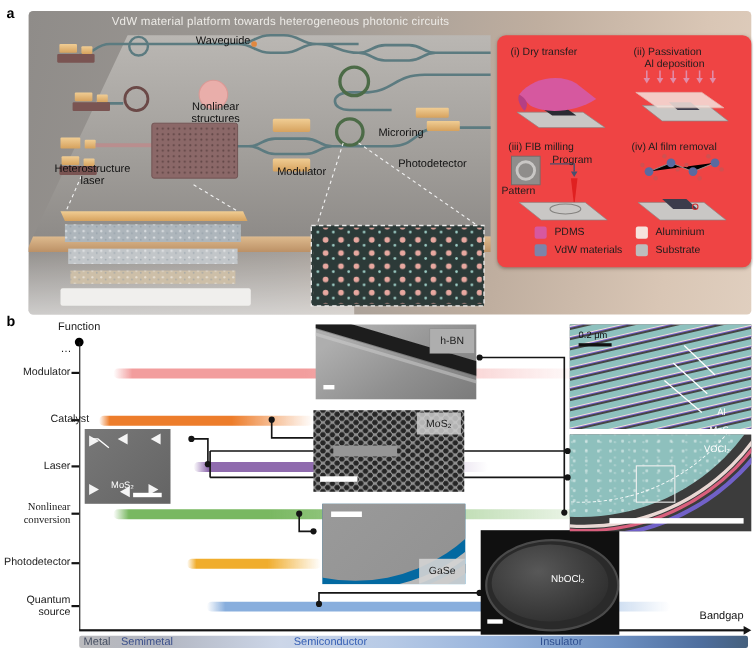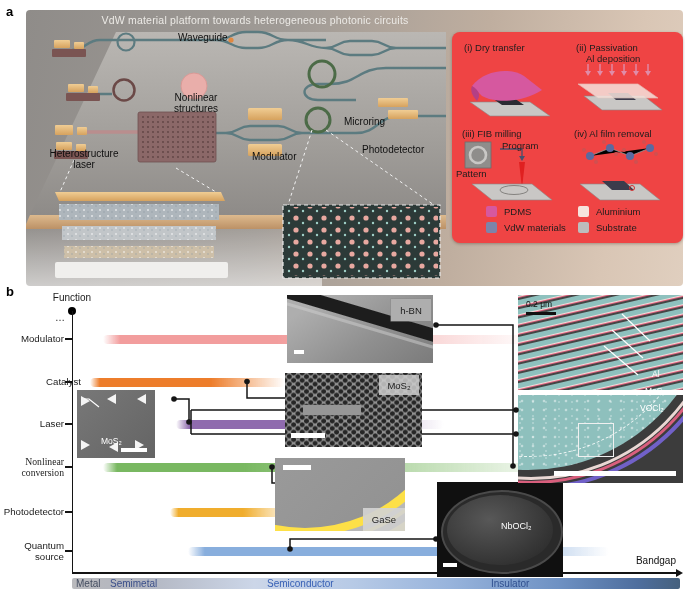--- a/index.html
+++ b/index.html
@@ -303,21 +303,21 @@
 </div>
 
 <div class="inset" style="left:285px;top:373px;width:137px;height:74px;background-color:#909090;
      background-image:radial-gradient(circle,#262626 2.1px,rgba(0,0,0,0) 2.7px),radial-gradient(circle,#262626 2.1px,rgba(0,0,0,0) 2.7px);
      background-size:8.6px 7.4px,8.6px 7.4px;background-position:0 0,4.3px 3.7px;">
   <div class="abs" style="left:18px;top:32px;width:58px;height:10px;background:#969696;"></div>
   <div class="inset-chip" style="left:94px;top:2px;width:40px;height:20px;background:rgba(205,205,205,.85);">MoS₂</div>
   <span class="sem-white" style="left:6px;top:60px;width:34px;height:5px;"></span>
 </div>
 
-<div class="inset" style="left:275px;top:458px;width:130px;height:73px;background:#fde047;">
+<div class="inset" style="left:293px;top:458px;width:130px;height:73px;background:#0369a1;">
   <div class="abs" style="left:-128px;top:-238px;width:316px;height:316px;border-radius:50%;border:7px solid #757575;background:transparent;"></div>
   <div class="abs" style="left:-122px;top:-232px;width:304px;height:304px;border-radius:50%;border:5px solid #b8b8b8;background:transparent;"></div>
   <div class="abs" style="left:-120px;top:-230px;width:300px;height:300px;border-radius:50%;background:linear-gradient(135deg,#a9a9a9,#8f8f8f);"></div>
   <span class="sem-white" style="left:8px;top:7px;width:28px;height:5px;"></span>
   <div class="inset-chip" style="left:88px;top:50px;width:42px;height:23px;background:rgba(210,210,210,.92);">GaSe</div>
 </div>
 
 <div class="inset" style="left:437px;top:482px;width:126px;height:95px;background:#101010;">
   <div class="abs" style="left:4px;top:8px;width:118px;height:80px;border-radius:50%;background:#2a2a2a;border:2px solid #4a4a4a;"></div>
   <div class="abs" style="left:10px;top:13px;width:106px;height:70px;border-radius:50%;background:radial-gradient(ellipse at 40% 35%,#585858,#2f2f2f 78%);"></div>

